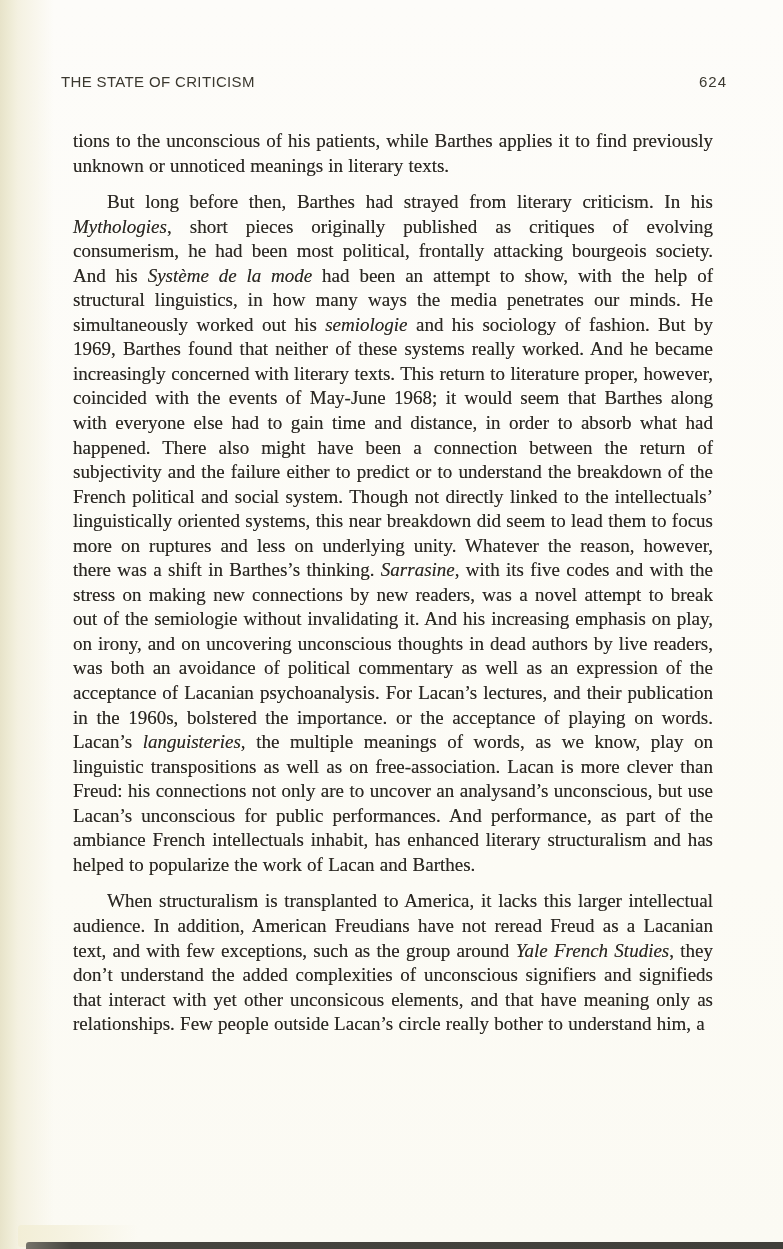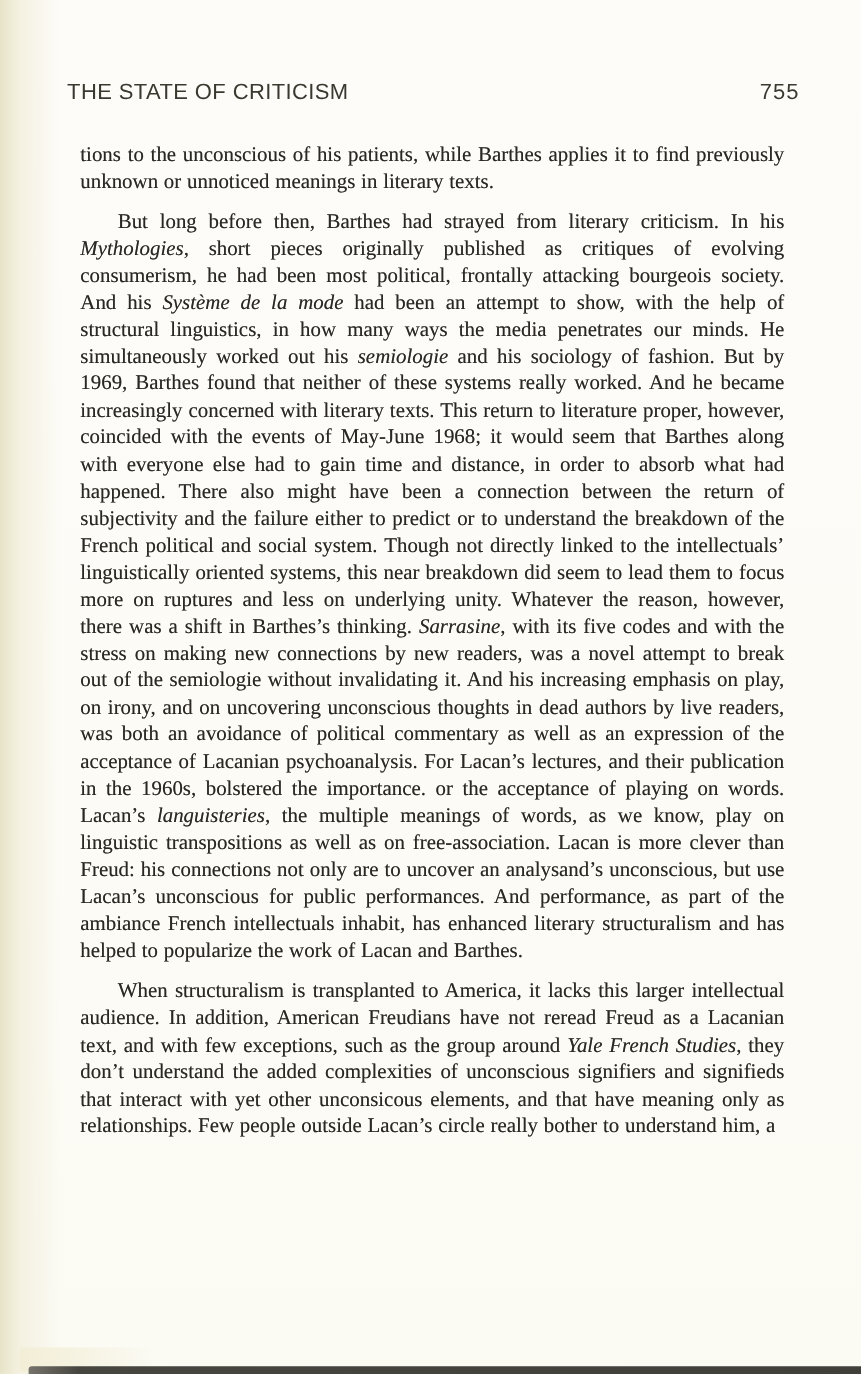--- a/index.html
+++ b/index.html
@@ -38,21 +38,21 @@
     pointer-events: none;
   }
   .running-head {
     position: absolute;
     top: 73px; left: 61px;
     width: 666px;
     display: flex;
     justify-content: space-between;
     align-items: baseline;
     font-family: "Liberation Sans", sans-serif;
-    font-size: 20px;
+    font-size: 15px;
     font-weight: 500;
     letter-spacing: 0.35px;
     color: #3b382f;
   }
   .head-page { letter-spacing: 1px; }
   .text-block {
     position: absolute;
     top: 117px; left: 61px;
     width: 664px;
     font-size: 19px;
@@ -67,21 +67,21 @@
   .para i { font-style: italic; }
 </style>
 </head>
 <body>
 
 <div class="page">
   <div class="left-edge"></div>
 
   <header class="running-head">
     <span class="head-title">THE STATE OF CRITICISM</span>
-    <span class="head-page">755</span>
+    <span class="head-page">624</span>
   </header>
 
   <main class="text-block">
       <p class="para"><span>tions to the unconscious of his patients, while Barthes applies it to find previously unknown or unnoticed meanings in literary texts.</span></p>
       <p class="para indent"><span>But long before then, Barthes had strayed from literary criticism. In his </span><i>Mythologies</i><span>, short pieces originally published as critiques of evolving consumerism, he had been most political, frontally attacking bourgeois society. And his </span><i>Système de la mode</i><span> had been an attempt to show, with the help of structural linguistics, in how many ways the media penetrates our minds. He simultaneously worked out his </span><i>semiologie</i><span> and his sociology of fashion. But by 1969, Barthes found that neither of these systems really worked. And he became increasingly concerned with literary texts. This return to literature proper, however, coincided with the events of May-June 1968; it would seem that Barthes along with everyone else had to gain time and distance, in order to absorb what had happened. There also might have been a connection between the return of subjectivity and the failure either to predict or to understand the breakdown of the French political and social system. Though not directly linked to the intellectuals’ linguistically oriented systems, this near breakdown did seem to lead them to focus more on ruptures and less on underlying unity. Whatever the reason, however, there was a shift in Barthes’s thinking. </span><i>Sarrasine</i><span>, with its five codes and with the stress on making new connections by new readers, was a novel attempt to break out of the semiologie without invalidating it. And his increasing emphasis on play, on irony, and on uncovering unconscious thoughts in dead authors by live readers, was both an avoidance of political commentary as well as an expression of the acceptance of Lacanian psychoanalysis. For Lacan’s lectures, and their publication in the 1960s, bolstered the importance. or the acceptance of playing on words. Lacan’s </span><i>languisteries</i><span>, the multiple meanings of words, as we know, play on linguistic transpositions as well as on free-association. Lacan is more clever than Freud: his connections not only are to uncover an analysand’s unconscious, but use Lacan’s unconscious for public performances. And performance, as part of the ambiance French intellectuals inhabit, has enhanced literary structuralism and has helped to popularize the work of Lacan and Barthes.</span></p>
       <p class="para indent"><span>When structuralism is transplanted to America, it lacks this larger intellectual audience. In addition, American Freudians have not reread Freud as a Lacanian text, and with few exceptions, such as the group around </span><i>Yale French Studies</i><span>, they don’t understand the added complexities of unconscious signifiers and signifieds that interact with yet other unconsicous elements, and that have meaning only as relationships. Few people outside Lacan’s circle really bother to understand him, a</span></p>
     </main>
 
   <div class="bottom-corner"></div>
   <div class="bottom-edge"></div>

